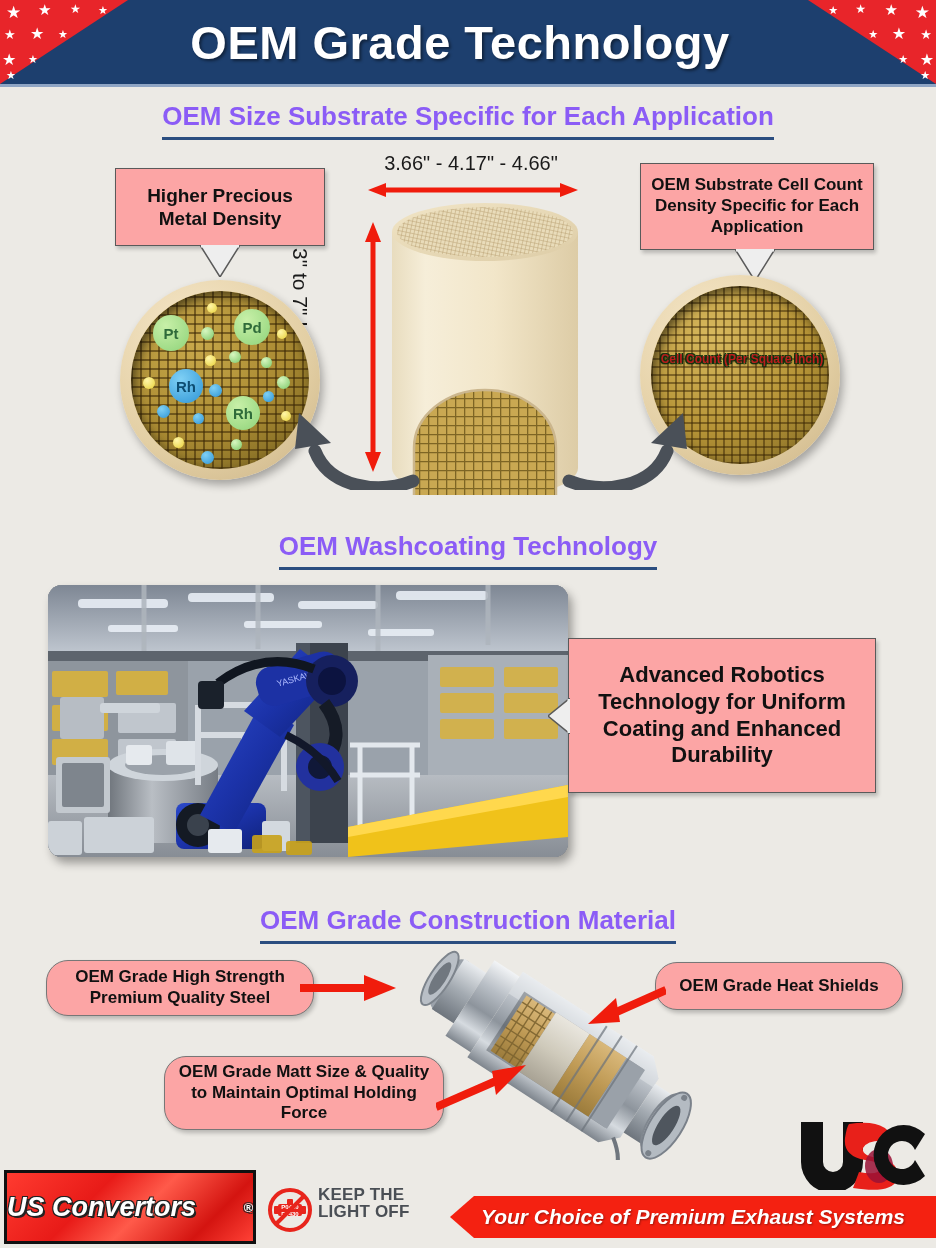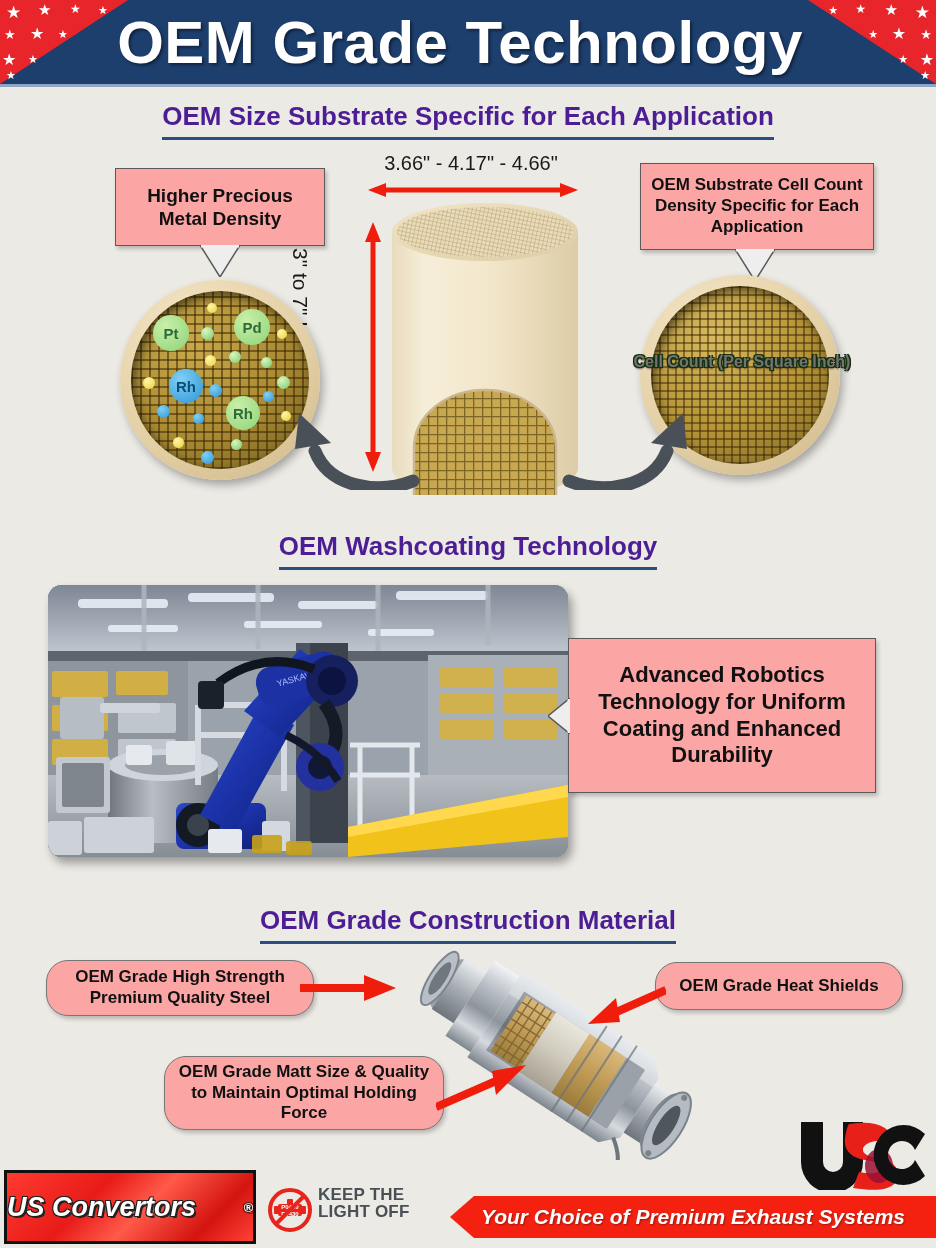--- a/index.html
+++ b/index.html
@@ -13,34 +13,34 @@
   .header{
     position:absolute;left:0;top:0;width:936px;height:84px;
     background:#1d3f6e;overflow:hidden;
   }
   .header-underline{
     position:absolute;left:0;top:84px;width:936px;height:3px;background:#8fa5c4;
   }
   .hdr-title{
     position:absolute;left:0;top:0;width:920px;height:84px;
     display:flex;align-items:center;justify-content:center;
-    color:#ffffff;font-size:60px;font-weight:bold;letter-spacing:.5px;
+    color:#ffffff;font-size:47px;font-weight:bold;letter-spacing:.5px;
     text-shadow:2px 2px 3px rgba(0,0,0,.45);
   }
   .stars-corner{position:absolute;top:0;width:150px;height:84px;overflow:hidden;}
   .stars-corner.left{left:0;}
   .stars-corner.right{right:0;}
   .stars-fill{position:absolute;inset:0;background:#e8252a;}
   .stars-corner.left .stars-fill{clip-path:polygon(0 0,128px 0,0 84px);}
   .stars-corner.right .stars-fill{clip-path:polygon(150px 0,22px 0,150px 84px);}
   .star{position:absolute;color:#fff;font-size:15px;line-height:1;}
   
   .sec-head{
     position:absolute;width:936px;text-align:center;
-    color:#4c1d95;font-size:26px;font-weight:bold;
+    color:#8b5cf6;font-size:26px;font-weight:bold;
   }
   .sec-head span{display:inline-block;padding-bottom:5px;border-bottom:3px solid #2b4e80;}
   
   .callout{
     position:absolute;background:#fca5a5;border:1.5px solid #5a5a5a;
     box-shadow:2px 3px 4px rgba(0,0,0,.22);
     color:#111;font-weight:bold;text-align:center;
     display:flex;align-items:center;justify-content:center;
     padding:6px 8px;box-sizing:border-box;line-height:1.22;
   }
@@ -72,21 +72,21 @@
       radial-gradient(circle at 35% 30%,#c8a84a,#a98a32 55%,#6d5a1d);
     box-shadow:inset 4px 5px 11px rgba(0,0,0,.55);
     overflow:hidden;
   }
   .pm{
     position:absolute;border-radius:50%;display:flex;align-items:center;justify-content:center;
     font-weight:bold;color:#2f6b3a;
   }
   .cc-text{
     position:absolute;width:300px;text-align:center;left:-48px;top:78px;
-    color:#737373;font-weight:bold;font-size:16px;line-height:1.15;
+    color:#b91c1c;font-weight:bold;font-size:12px;line-height:1.15;
     text-shadow:-1.4px -1.4px 0 #13300f,1.4px -1.4px 0 #13300f,-1.4px 1.4px 0 #13300f,
                 1.4px 1.4px 0 #13300f,0 2px 2px rgba(0,0,0,.6);
   }
   
   .photo{
     position:absolute;left:48px;top:585px;width:520px;height:272px;
     border-radius:14px;overflow:hidden;box-shadow:4px 6px 10px rgba(0,0,0,.35);
     background:#39404a;
   }
   

